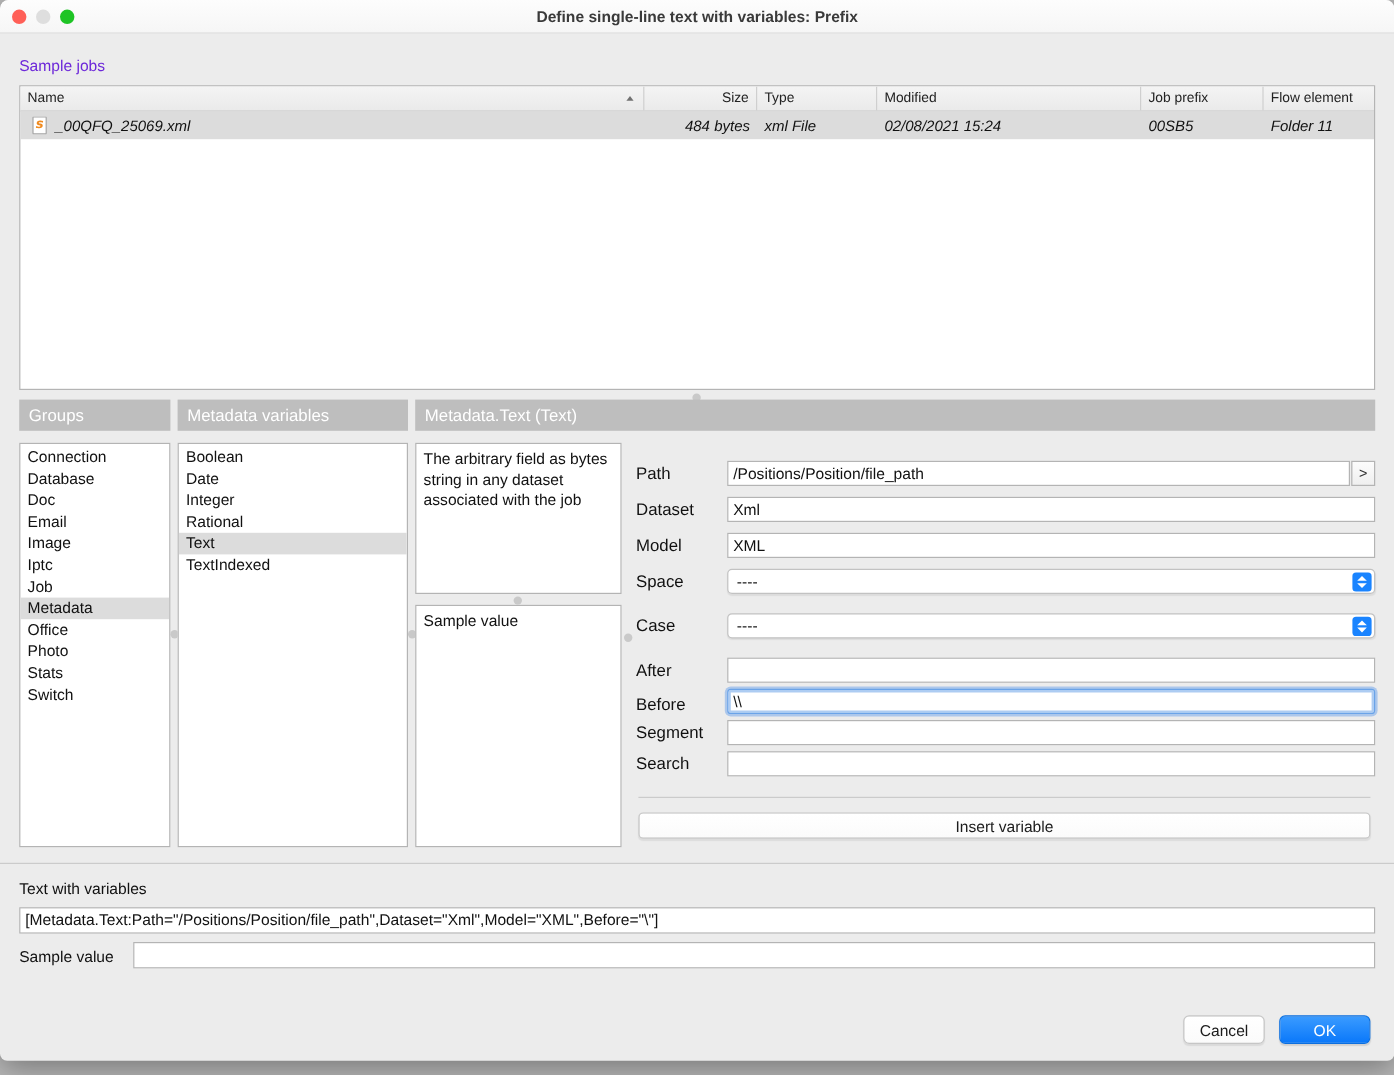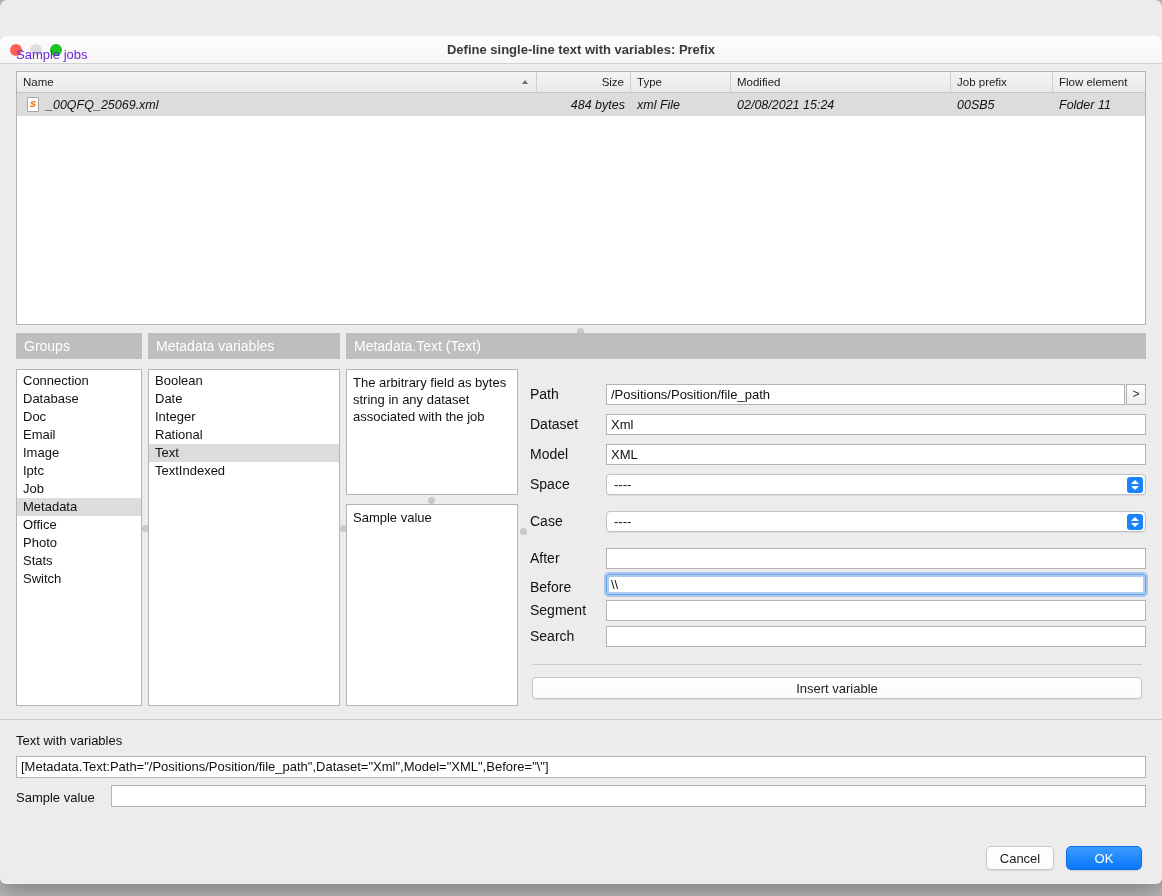--- a/index.html
+++ b/index.html
@@ -39,21 +39,20 @@
     overflow: hidden;
   }
 
   
   #titlebar {
     position: relative;
     height: 28px;
     background: linear-gradient(#fdfdfd, #f6f6f6);
     border-bottom: 1px solid #d3d3d3;
     border-radius: 7px 7px 0 0;
-    margin-top: 36px;
   }
   #traffic { position: absolute; left: 10px; top: 8px; display: flex; gap: 8px; }
   .tl { width: 12px; height: 12px; border-radius: 50%; }
   .tl.close  { background: #ff5f57; }
   .tl.min    { background: #dedede; }
   .tl.max    { background: #1ec425; }
   #window-title {
     position: absolute; left: 0; right: 0; top: 0;
     line-height: 28px; text-align: center;
     font-size: 13px; font-weight: bold; color: #3a3a3a;

